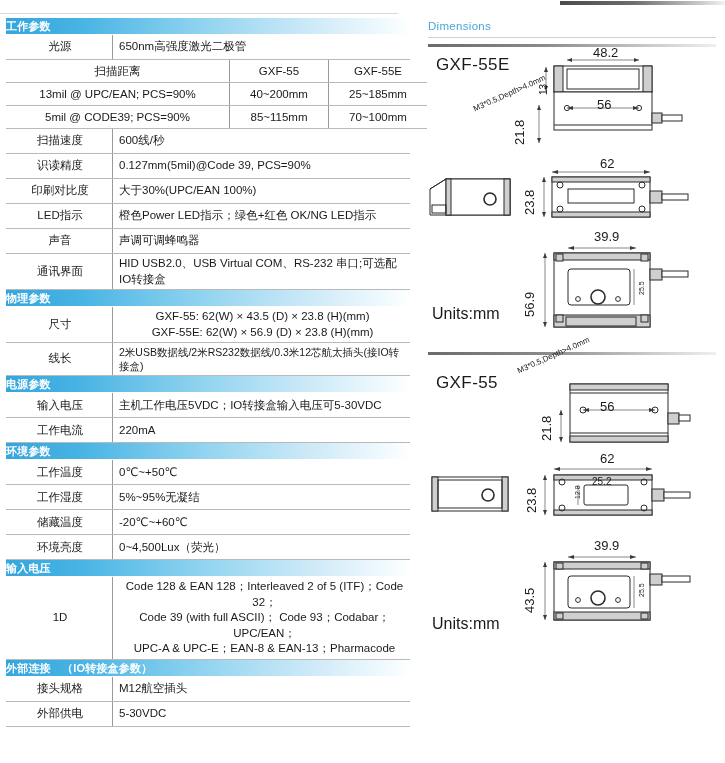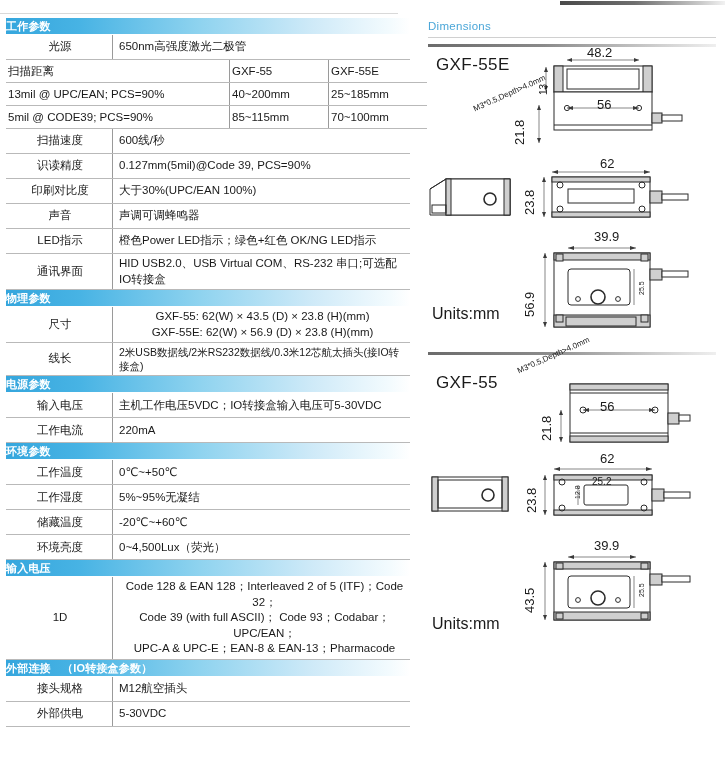--- a/index.html
+++ b/index.html
@@ -55,21 +55,21 @@
     font-size:11.5px;
   }
   td.val{padding-left:7px;}
   .h21{height:20px;}
 
   
   table.sub{width:100%;border-collapse:collapse;table-layout:fixed;}
   table.sub td{
     border-bottom:1px solid #b9b9b9;
     border-right:1px solid #9a9a9a;
-    font-size:11.5px;text-align:left;height:20px;
+    font-size:11.5px;text-align:center;height:20px;
     padding:1px 2px;color:#1a1a1a;
   }
   table.sub td:last-child{border-right:none;}
   .c1{width:219px;}
   .c2{width:94px;}
   .multi{line-height:1.45;font-size:11.5px;text-align:center;}
 
   
   .dims{position:absolute;left:424px;top:0;width:301px;height:743px;margin-top:17px;}
   .dims-title{
@@ -153,26 +153,26 @@
       </tr>
       <tr>
         <td class="lbl h21">识读精度</td>
         <td class="val h21">0.127mm(5mil)@Code 39, PCS=90%</td>
       </tr>
       <tr>
         <td class="lbl h21">印刷对比度</td>
         <td class="val h21">大于30%(UPC/EAN 100%)</td>
       </tr>
       <tr>
+        <td class="lbl h21">LED指示</td>
+        <td class="val h21">橙色Power LED指示；绿色+红色 OK/NG LED指示</td>
+      </tr>
+      <tr>
         <td class="lbl h21">声音</td>
         <td class="val h21">声调可调蜂鸣器</td>
-      </tr>
-      <tr>
-        <td class="lbl h21">LED指示</td>
-        <td class="val h21">橙色Power LED指示；绿色+红色 OK/NG LED指示</td>
       </tr>
       <tr>
         <td class="lbl h21">通讯界面</td>
         <td class="val h21">HID USB2.0、USB Virtual COM、RS-232 串口;可选配IO转接盒</td>
       </tr>
     </tbody>
       </table>
 
     <div class="sec-head">物理参数</div>
     <table class="t">
@@ -283,21 +283,21 @@
       <path d="M97 3 l-5 -2 v4 z" class="dark"></path>
 
       <line x1="4" y1="10" x2="4" y2="34" class="thin"></line>
       <path d="M4 10 l-2 5 h4 z" class="dark"></path>
       <path d="M4 34 l-2 -5 h4 z" class="dark"></path>
 
       <line x1="25" y1="51" x2="97" y2="51" class="thin"></line>
       <path d="M25 51 l6 -2 v4 z" class="dark"></path>
       <path d="M97 51 l-6 -2 v4 z" class="dark"></path>
     </svg>
-    <div class="dim-txt" style="left:163px;top:28px">48.2</div>
+    <div class="dim-txt" style="left:169px;top:28px">48.2</div>
     <div class="dim-txt sm rot90" style="left:114px;top:78px">13</div>
     <div class="dim-txt" style="left:173px;top:80px">56</div>
     <div class="dim-txt rot90" style="left:88px;top:128px">21.8</div>
     <svg style="position:absolute;left:104px;top:86px" width="16" height="42">
       <line x1="11" y1="2" x2="11" y2="40" class="thin"></line>
       <path d="M11 2 l-2 5 h4 z" class="dark"></path>
       <path d="M11 40 l-2 -5 h4 z" class="dark"></path>
     </svg>
 
     <svg style="position:absolute;left:4px;top:158px" width="86" height="48">

